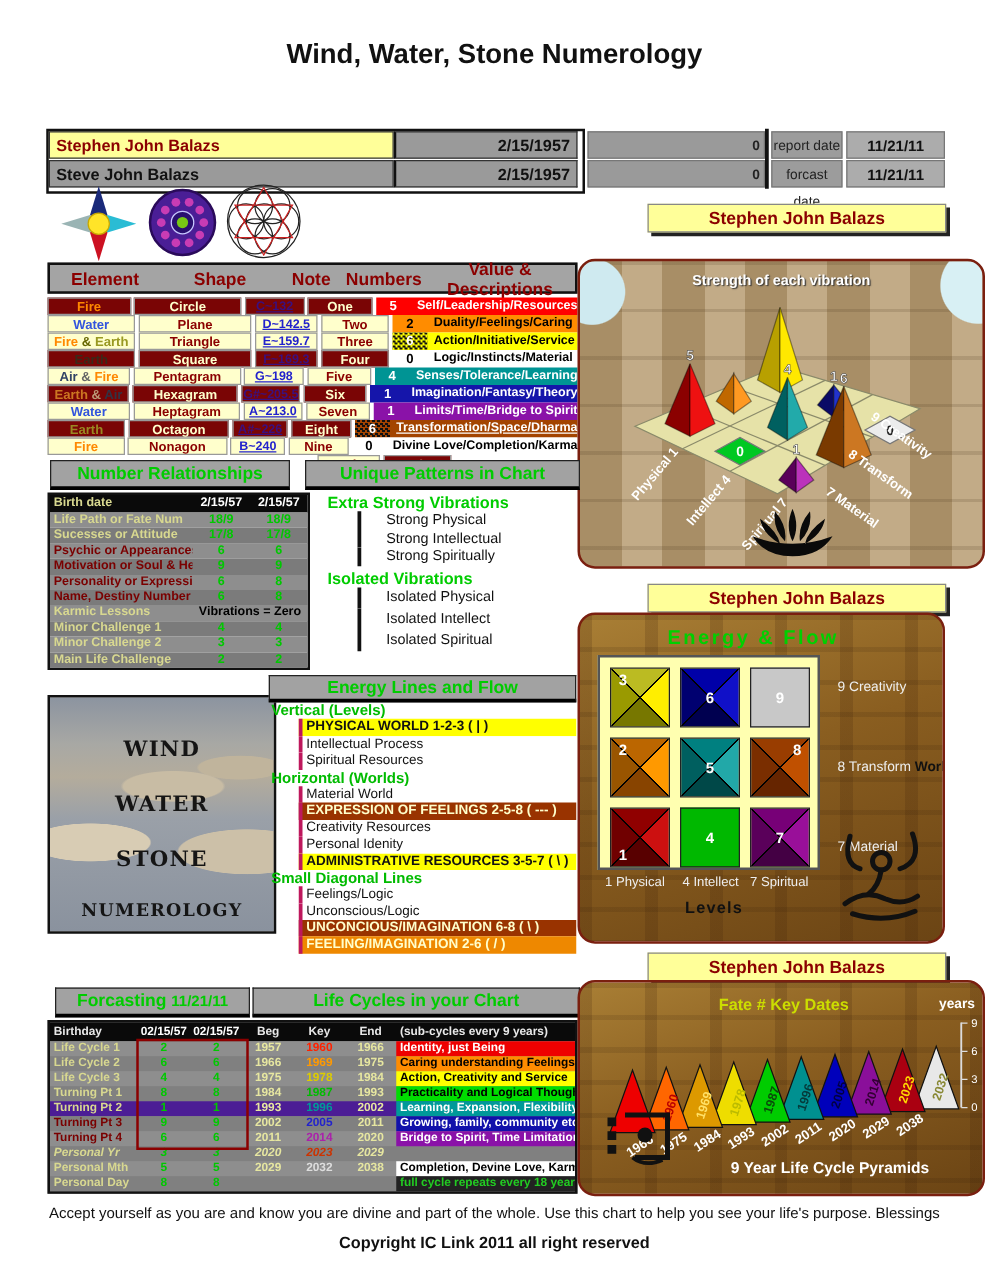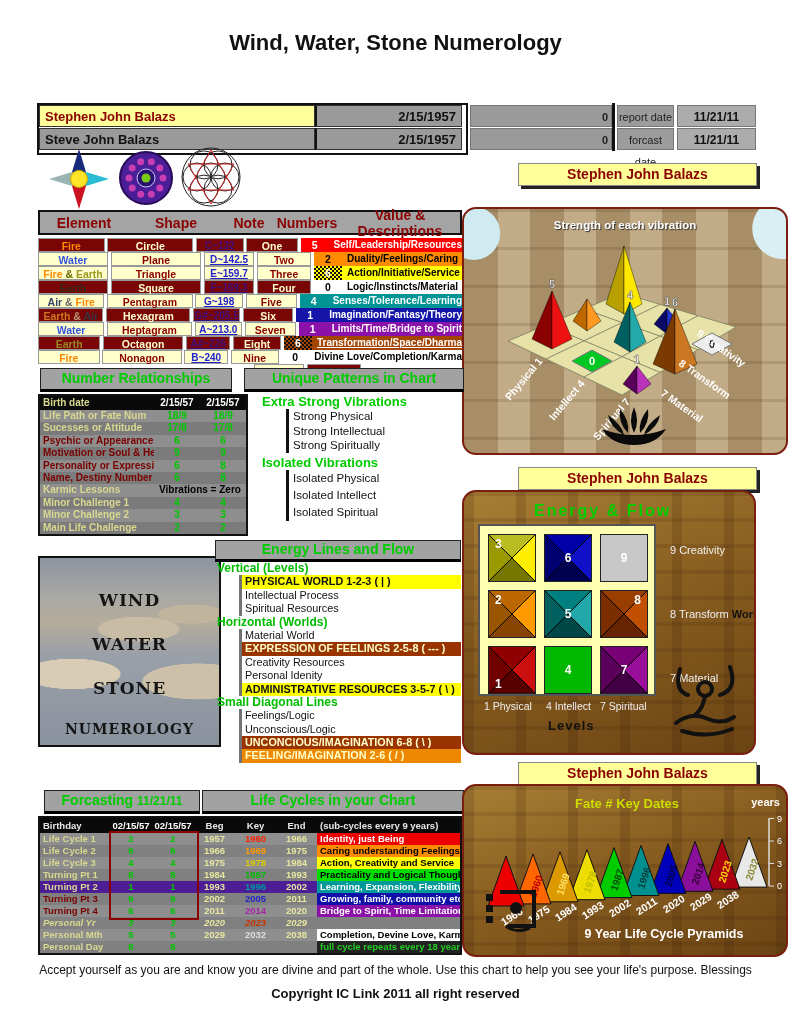--- a/index.html
+++ b/index.html
@@ -47,29 +47,29 @@
   .et-mf{display:flex;height:14px;line-height:14px;font-size:10.5px;font-weight:bold;}
   
   .rel{left:38px;top:394px;width:210px;border:2px solid #111;box-sizing:border-box;}
   .rel-row{display:flex;height:12.4px;line-height:12.4px;font-size:10px;font-weight:bold;}
   .rel-l{width:114px;padding-left:3px;box-sizing:border-box;white-space:nowrap;overflow:hidden;}
   .rel-v{width:46px;text-align:center;color:#00C800;}
   .rel-span{flex:1;text-align:center;color:#000;}
   
   .pat{left:262px;top:394px;width:200px;}
   .pat-title{color:#00CC00;font-weight:bold;font-size:13px;height:15px;line-height:15px;}
-  .pat-item{margin-left:24px;border-left:3px solid #111;padding:0 4px;font-size:11.5px;
+  .pat-item{margin-left:24px;border-left:3px solid #111;padding:0 20px;font-size:11.5px;
             height:14.5px;line-height:14.5px;background:#fff;width:fit-content;white-space:nowrap;}
   .pat-item.tall{height:17px;line-height:17px;}
   
   .elines{left:215px;top:540px;width:246px;}
   .el-head{height:18px;line-height:17px;font-size:14px;}
   .el-line{height:13.4px;line-height:13.4px;white-space:nowrap;}
   .el-title{color:#00BB00;font-weight:bold;font-size:12px;padding-left:2px;}
-  .el-item{margin-left:24px;border-left:3px solid #737373;padding:0 3px;font-size:10.8px;box-sizing:border-box;width:calc(100% - 24px);}
+  .el-item{margin-left:24px;border-left:3px solid #be185d;padding:0 3px;font-size:10.8px;box-sizing:border-box;width:calc(100% - 24px);}
   .el-plain{background:#fff;color:#111;}
   .el-yellow{background:#FFFF00;color:#111;font-weight:bold;}
   .el-brown{background:#993300;color:#FFFFCC;font-weight:bold;}
   .el-orange{background:#EE8800;color:#FFFFCC;font-weight:bold;}
   
   .wws{left:38px;top:556px;width:183px;height:191px;border:2px solid #111;box-sizing:border-box;
        background:
         radial-gradient(ellipse 70px 22px at 18% 62%, #D8CCB4 0 68%, rgba(0,0,0,0) 70%),
         radial-gradient(ellipse 80px 26px at 88% 66%, #CCC0A8 0 68%, rgba(0,0,0,0) 70%),
         radial-gradient(ellipse 60px 18px at 55% 38%, #C8BCA4 0 66%, rgba(0,0,0,0) 70%),

